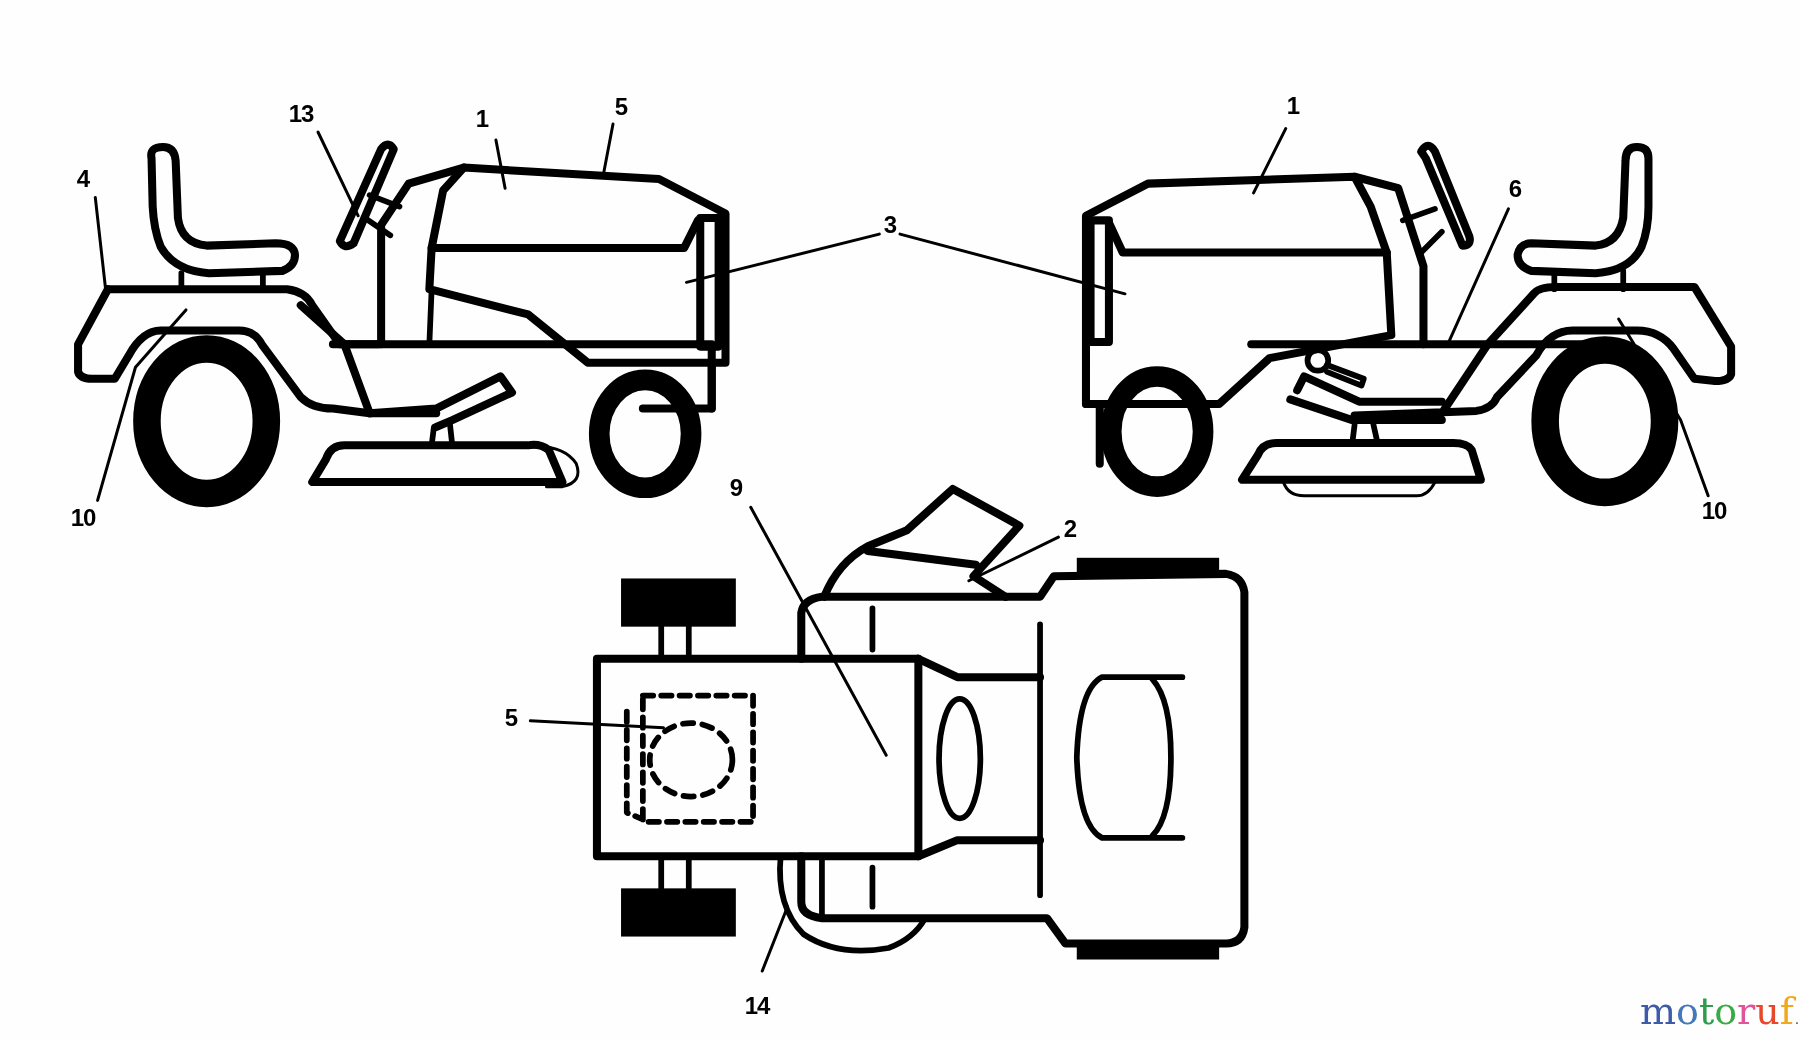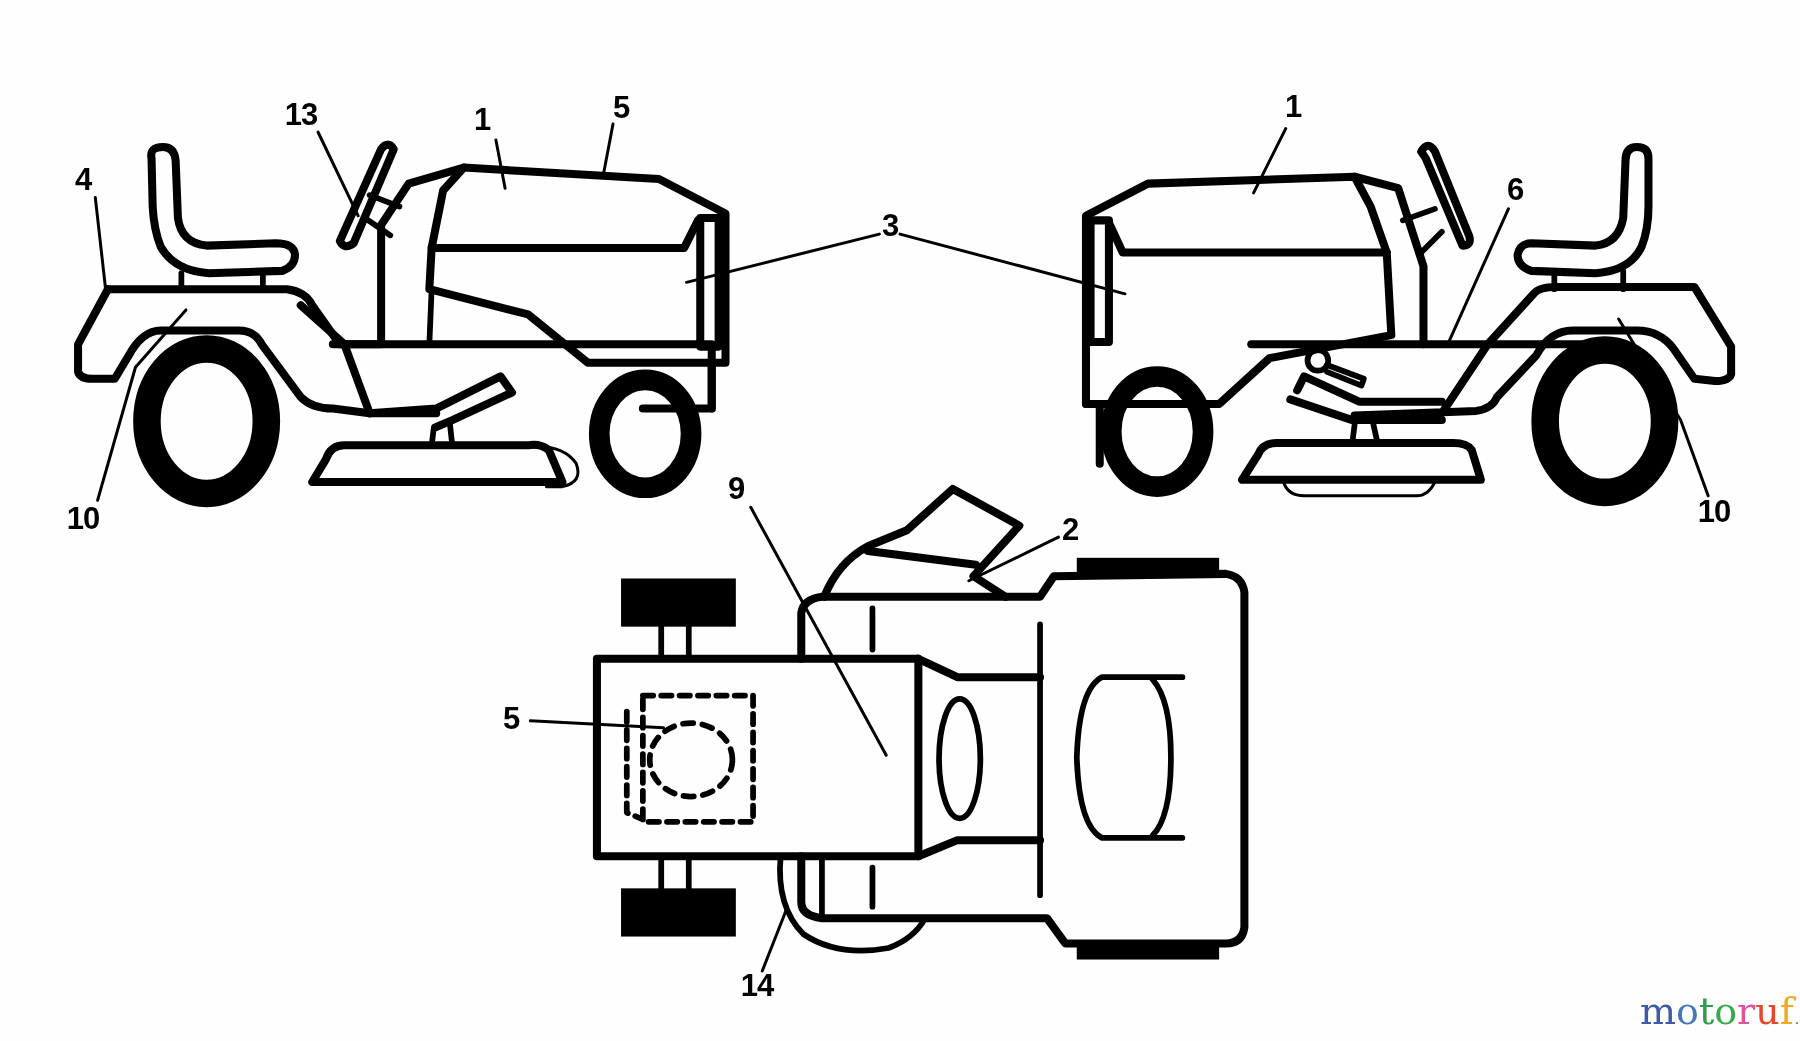--- a/index.html
+++ b/index.html
@@ -2,21 +2,21 @@
 <html><head>
 <meta charset="utf-8">
 <style>
   html, body { margin:0; padding:0; background:#ffffff; }
   #stage { position:relative; width:1800px; height:1041px; background:#fdfefd; overflow:hidden; }
   #drawing { position:absolute; left:0; top:0; width:1800px; height:1041px; }
   .ln { fill:none; stroke:#000; stroke-linejoin:round; stroke-linecap:round; }
   .thick { stroke-width:7; }
   .med { stroke-width:5; }
   .thin { stroke-width:2.6; }
-  .callout { position:absolute; font-family:"Liberation Sans", sans-serif; font-weight:bold; font-size:31px; color:#000; line-height:1; transform:translate(-50%,-50%); letter-spacing:-1px; }
+  .callout { position:absolute; font-family:"Liberation Sans", sans-serif; font-weight:bold; font-size:24px; color:#000; line-height:1; transform:translate(-50%,-50%); letter-spacing:-1px; }
   .watermark { position:absolute; left:1640px; top:992px; font-family:"DejaVu Serif", serif; font-size:38px; line-height:1; white-space:nowrap; }
   .watermark span { display:inline-block; }
   .watermark .tld { font-family:"Liberation Sans", sans-serif; font-size:16px; color:#555; margin-left:1px; }
 </style>
 </head>
 <body>
 
 <div id="stage">
   <svg id="drawing" viewBox="0 0 1568 907" preserveAspectRatio="none" xmlns="http://www.w3.org/2000/svg">
 
@@ -138,18 +138,18 @@
   <div class="callout" style="left:301px;top:114px;">13</div>
   <div class="callout" style="left:83px;top:179px;">4</div>
   <div class="callout" style="left:83px;top:518px;">10</div>
   <div class="callout" style="left:890px;top:225px;">3</div>
   <div class="callout" style="left:1293px;top:106px;">1</div>
   <div class="callout" style="left:1515px;top:189px;">6</div>
   <div class="callout" style="left:1714px;top:511px;">10</div>
   <div class="callout" style="left:736px;top:488px;">9</div>
   <div class="callout" style="left:1070px;top:529px;">2</div>
   <div class="callout" style="left:511px;top:718px;">5</div>
-  <div class="callout" style="left:757px;top:985px;">14</div>
+  <div class="callout" style="left:757px;top:1006px;">14</div>
 
   <div class="watermark">
     <span style="color: rgb(63, 90, 168);">m</span><span style="color: rgb(70, 119, 184);">o</span><span style="color: rgb(47, 155, 76);">t</span><span style="color: rgb(58, 170, 72);">o</span><span style="color: rgb(224, 85, 154);">r</span><span style="color: rgb(232, 71, 44);">u</span><span style="color: rgb(240, 168, 30);">f</span><span class="tld">.de</span>
   </div>
 </div>
 
 </body></html>

